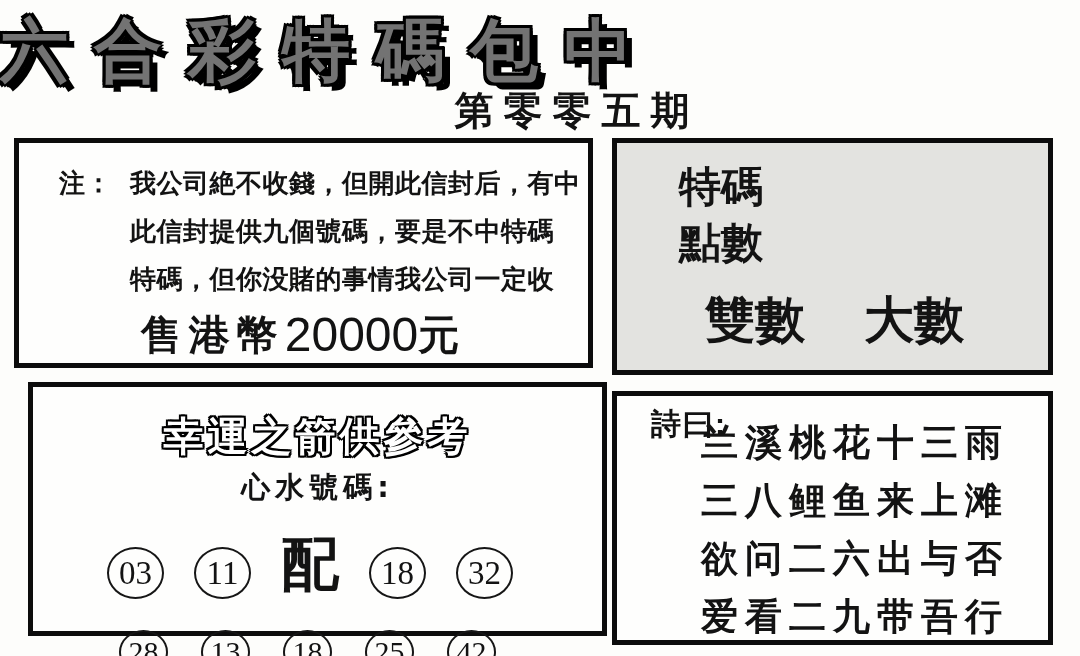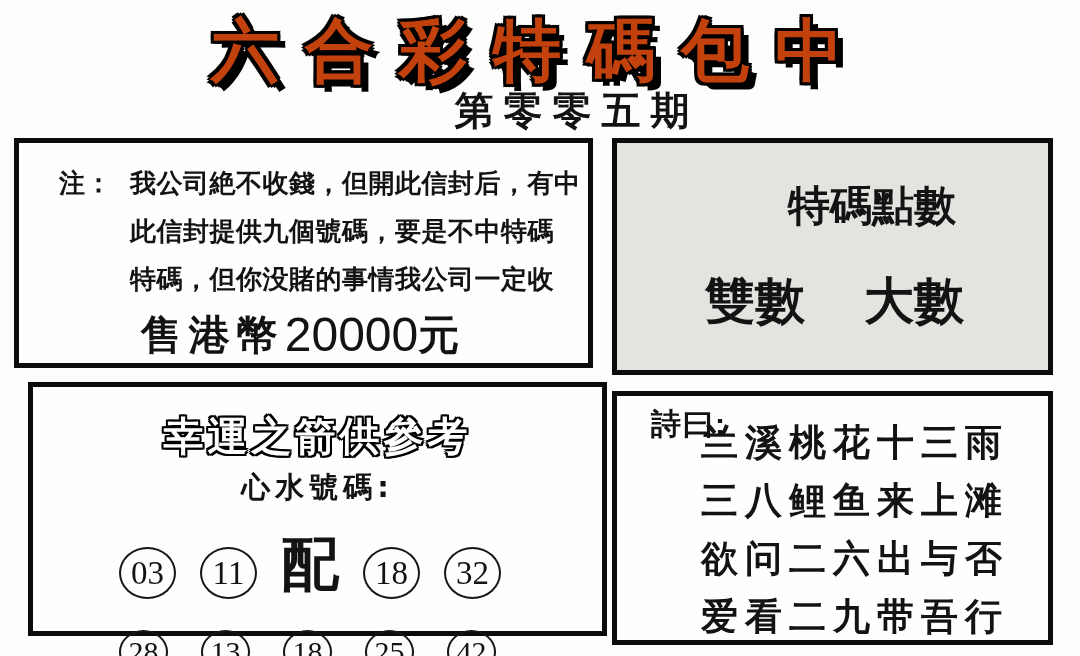--- a/index.html
+++ b/index.html
@@ -8,24 +8,23 @@
     width:1080px; height:656px;
     background:#fdfdfb;
     color:#131313;
     font-family:"DejaVu Sans", sans-serif;
     overflow:hidden;
   }
 
   
   .title {
     position:absolute; top:6px; left:0; right:0;
-    text-align:center;
     font-size:68px; font-weight:700;
     letter-spacing:26px;
-    color:#c2410c;
+    color:#737373;
     text-shadow:
       -3px -3px 0 #000, 0 -3px 0 #000, 3px -3px 0 #000,
       -3px 0 0 #000, 3px 0 0 #000,
       -3px 3px 0 #000, 0 3px 0 #000, 3px 3px 0 #000,
       8px 7px 0 #000;
     white-space:nowrap;
   }
   .issue {
     position:absolute; top:84px; left:0; right:0;
     text-align:center; text-indent:74px;
@@ -63,42 +62,42 @@
     white-space:nowrap;
   }
   .price-value {
     font-family:"Liberation Sans", sans-serif;
     font-size:48px; font-weight:400; letter-spacing:0;
     vertical-align:-2px;
   }
 
   
   .cat-row { display:flex; font-weight:700; white-space:nowrap; }
-  .cat-row-1 { font-size:42px; padding:0 92px 0 62px; justify-content:flex-end; }
+  .cat-row-1 { font-size:42px; padding:0 92px 0 62px; justify-content:flex-start;flex-direction:column; }
   .cat-row-2 { font-size:50px; padding:0 84px 0 88px; justify-content:space-between; }
 
   
   .lucky-heading {
     margin-top:22px;
     text-align:center;
     font-size:40px; font-weight:700; letter-spacing:4px;
     color:#ffffff;
     text-shadow:
       -2px -2px 0 #000, 0 -2px 0 #000, 2px -2px 0 #000,
       -2px 0 0 #000, 2px 0 0 #000,
       -2px 2px 0 #000, 0 2px 0 #000, 2px 2px 0 #000;
     white-space:nowrap;
   }
   .lucky-sub {
     margin-top:4px;
     text-align:center;
     font-size:29px; font-weight:700; letter-spacing:5px;
   }
   .num-row { display:flex; align-items:center; justify-content:center; }
-  .num-row-1 { margin-top:26px; gap:24px; padding-right:55px;padding-left:40px; }
+  .num-row-1 { margin-top:26px; gap:30px; padding-right:55px;padding-left:40px; }
   .num-row-2 { margin-top:18px; gap:33px; padding-right:20px; }
   .circle {
     display:inline-flex; align-items:center; justify-content:center;
     border:2.5px solid #161616; border-radius:50%;
     font-family:"Liberation Serif", serif;
     background:transparent;
     box-sizing:border-box;
   }
   .circle-lg { width:57px; height:52px; font-size:33px; }
   .circle-sm { width:49px; height:44px; font-size:30px; }

